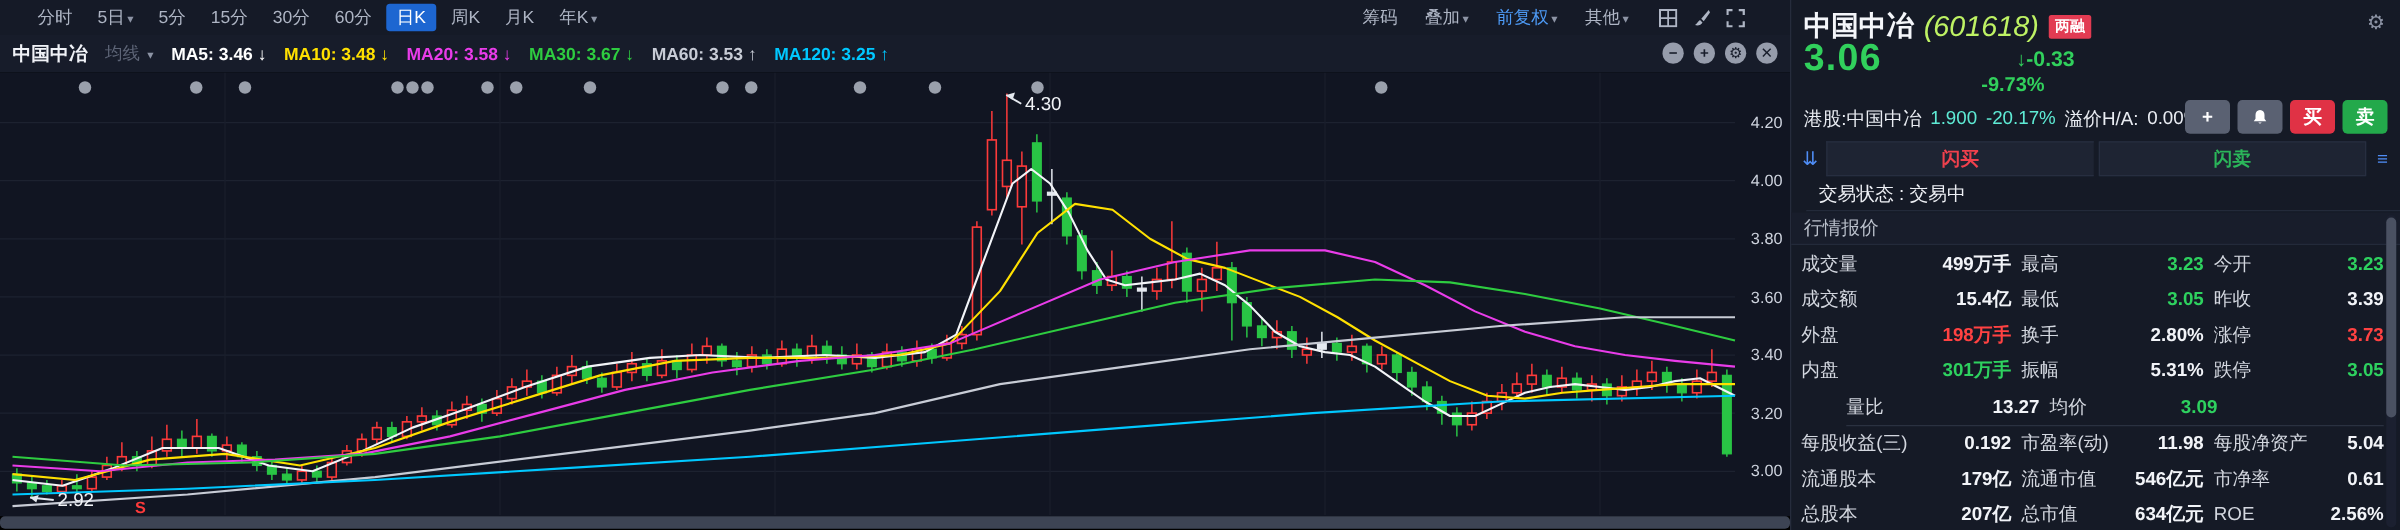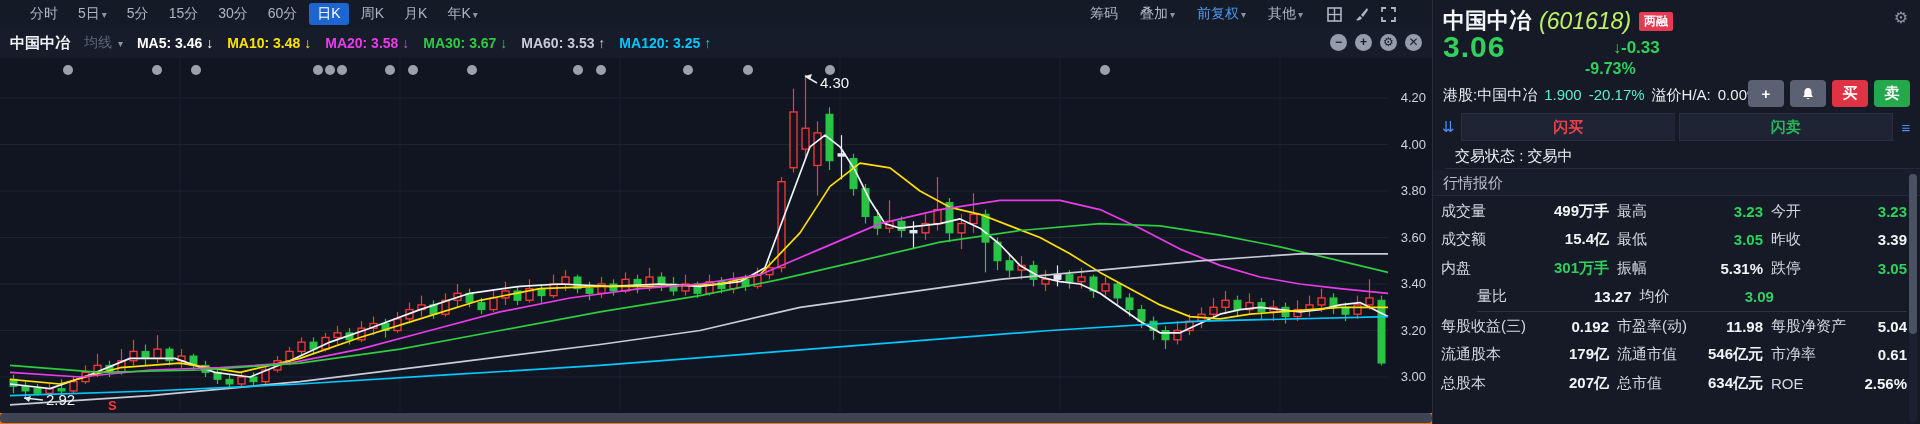--- a/index.html
+++ b/index.html
@@ -1,18 +1,18 @@
 <!DOCTYPE html>
 <html><head>
 <meta charset="utf-8">
 <style>
   html,body{margin:0;padding:0;background:#10131c;}
   body{width:1920px;height:424px;position:relative;overflow:hidden;
        font-family:"Liberation Sans","DejaVu Sans",sans-serif;color:#e9ecf2;}
-  .chart-wrap{position:absolute;left:0;top:0;width:1432px;height:424px;background:#f97316;}
+  .chart-wrap{position:absolute;left:0;top:0;width:1432px;height:424px;background:#000000;}
   
   .toolbar{position:absolute;left:0;top:0;width:1432px;height:28px;background:#151a27;
            display:flex;align-items:center;justify-content:space-between;border-bottom:1px solid #0c0f17;}
   .tb-left{display:flex;align-items:center;gap:4px;padding-left:22px;}
   .tb-right{display:flex;align-items:center;gap:6px;padding-right:36px;}
   .tb-item{font-size:14px;color:#aeb5c4;padding:2px 8px;border-radius:3px;cursor:pointer;white-space:nowrap;}
   .tb-item.active{background:#1d66d1;color:#fff;}
   .tb-item.accent{color:#4d9af5;}
   .caret{font-size:10px;color:#8d94a5;margin-left:2px;}
   .tb-icons{display:flex;align-items:center;gap:12px;margin-left:10px;}
@@ -487,20 +487,34 @@
           <span class="q-l">最低</span>
           <span class="q-v c-g">3.05</span>
         </div>
         <div class="q-cell c3">
           <span class="q-l">昨收</span>
           <span class="q-v c-w">3.39</span>
         </div>
       </div>
       <div class="q-row">
         <div class="q-cell c1">
+          <span class="q-l">外盘</span>
+          <span class="q-v c-r">198万手</span>
+        </div>
+        <div class="q-cell c2">
+          <span class="q-l">换手</span>
+          <span class="q-v c-w">2.80%</span>
+        </div>
+        <div class="q-cell c3">
+          <span class="q-l">涨停</span>
+          <span class="q-v c-r">3.73</span>
+        </div>
+      </div>
+      <div class="q-row">
+        <div class="q-cell c1">
           <span class="q-l">内盘</span>
           <span class="q-v c-g">301万手</span>
         </div>
         <div class="q-cell c2">
           <span class="q-l">振幅</span>
           <span class="q-v c-w">5.31%</span>
         </div>
         <div class="q-cell c3">
           <span class="q-l">跌停</span>
           <span class="q-v c-g">3.05</span>

